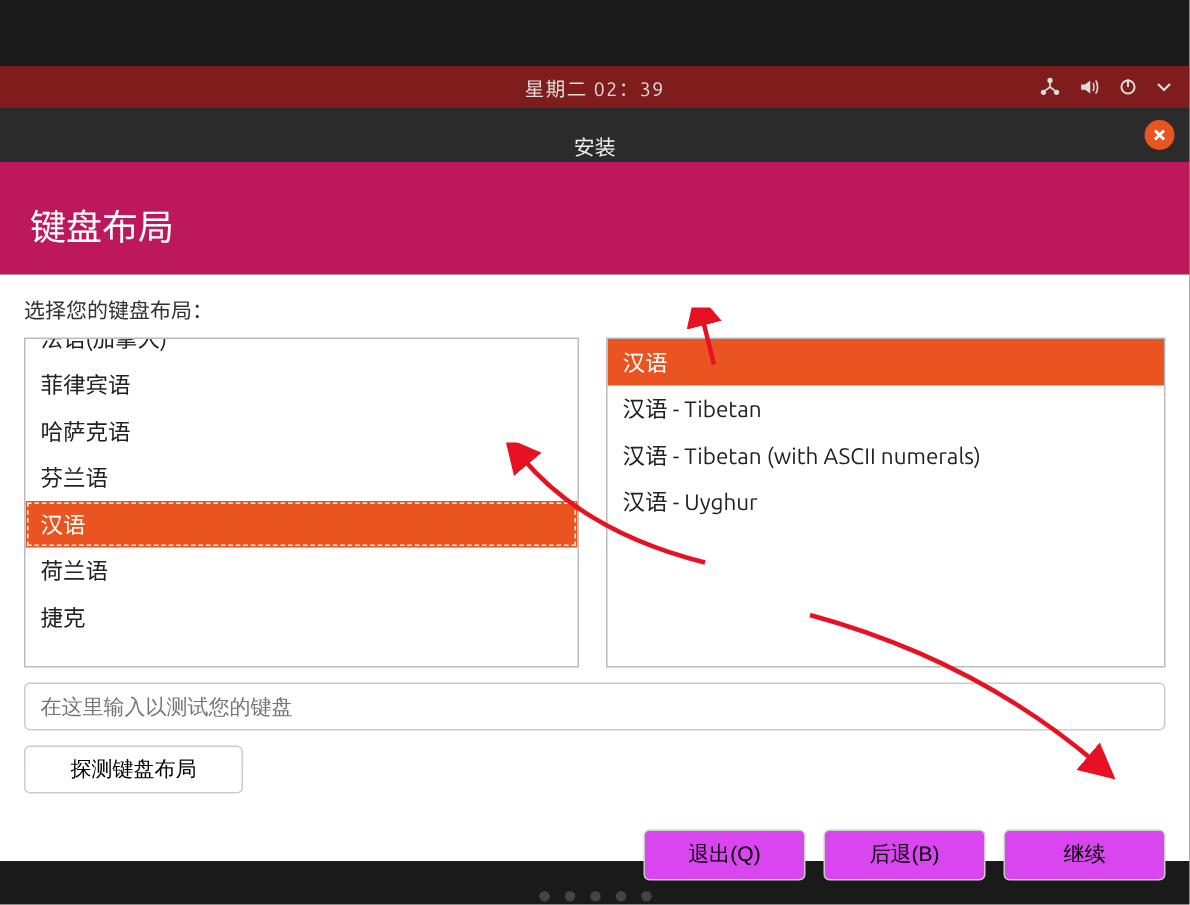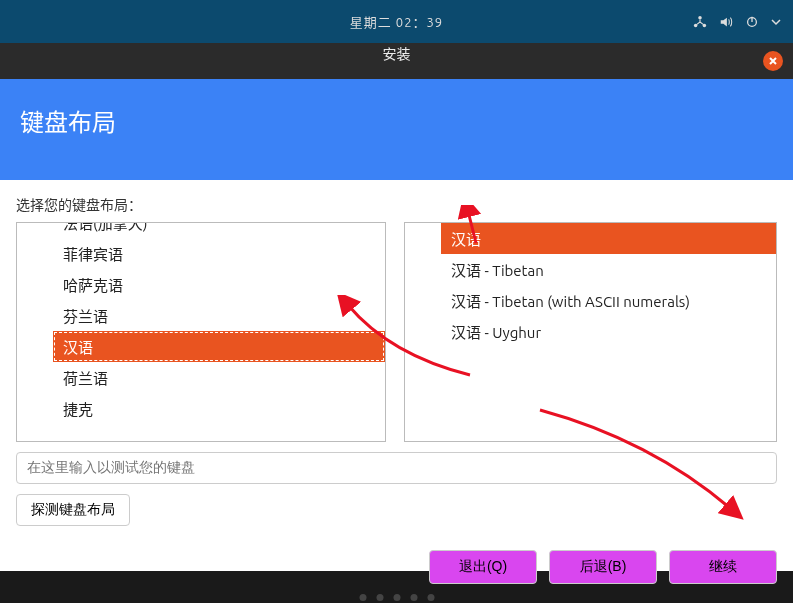--- a/index.html
+++ b/index.html
@@ -5,66 +5,67 @@
     * { margin: 0; padding: 0; box-sizing: border-box; }
     body {
       width: 793px;
       height: 603px;
       background: #1a1a1a;
       font-family: "Ubuntu", "Noto Sans CJK SC", sans-serif;
       overflow: hidden;
       position: relative;
     }
     .topbar {
-      height: 43px;
-      background: #0c4a6e;
+      height: 28px;
+      background: #7f1d1d;
       color: #ddd;
       display: flex;
       align-items: center;
       justify-content: center;
       font-size: 13px;
       position: relative;
+      margin-top: 44px;
     }
     .topbar-time { letter-spacing: 1px; }
     .topbar-icons {
       position: absolute;
       right: 12px;
       display: flex;
       gap: 12px;
       align-items: center;
     }
     .topbar-icons svg { fill: #ddd; }
     .titlebar {
       height: 36px;
       background: #2b2b2b;
       color: #eee;
       display: flex;
-      align-items: flex-start;
+      align-items: flex-end;
       justify-content: center;
       font-size: 14px;
       position: relative;
     }
     .close-btn {
       position: absolute;
       right: 10px;
       top: 8px;
       width: 20px;
       height: 20px;
       border-radius: 50%;
       background: #e95420;
       display: flex;
       align-items: center;
       justify-content: center;
       cursor: pointer;
     }
     .close-btn svg { stroke: #fff; stroke-width: 2; }
     .header {
-      background: #3b82f6;
+      background: #be185d;
       color: #fff;
-      padding: 24px 20px 42px;
+      padding: 24px 20px 16px;
       font-size: 24px;
     }
     .content {
       background: #fff;
       padding: 14px 16px 16px;
       color: #333;
       height: 391px;
     }
     .prompt {
       font-size: 14px;
@@ -74,21 +75,20 @@
       display: flex;
       gap: 18px;
       margin-bottom: 10px;
     }
     .listbox {
       border: 1px solid #bbb;
       height: 220px;
       overflow: hidden;
       font-size: 15px;
       background: #fff;
-      padding-left: 36px;
     }
     .listbox.left { flex: 0 0 370px; }
     .listbox.right { flex: 1; }
     .list-item {
       padding: 5px 10px;
       cursor: pointer;
       color: #222;
       white-space: nowrap;
     }
     .list-item.cut {
@@ -106,24 +106,23 @@
       color: #fff;
     }
     .test-input {
       width: 100%;
       padding: 7px 10px;
       border: 1px solid #ccc;
       border-radius: 4px;
       font-size: 14px;
       color: #888;
       margin-bottom: 10px;
-      font-family: Liberation Serif, serif;
     }
     .detect-btn {
-      padding: 6px 14px;
+      padding: 6px 30px;
       border: 1px solid #ccc;
       background: #fff;
       border-radius: 4px;
       font-size: 14px;
       cursor: pointer;
     }
     .footer-buttons {
       display: flex;
       gap: 12px;
       justify-content: flex-end;

